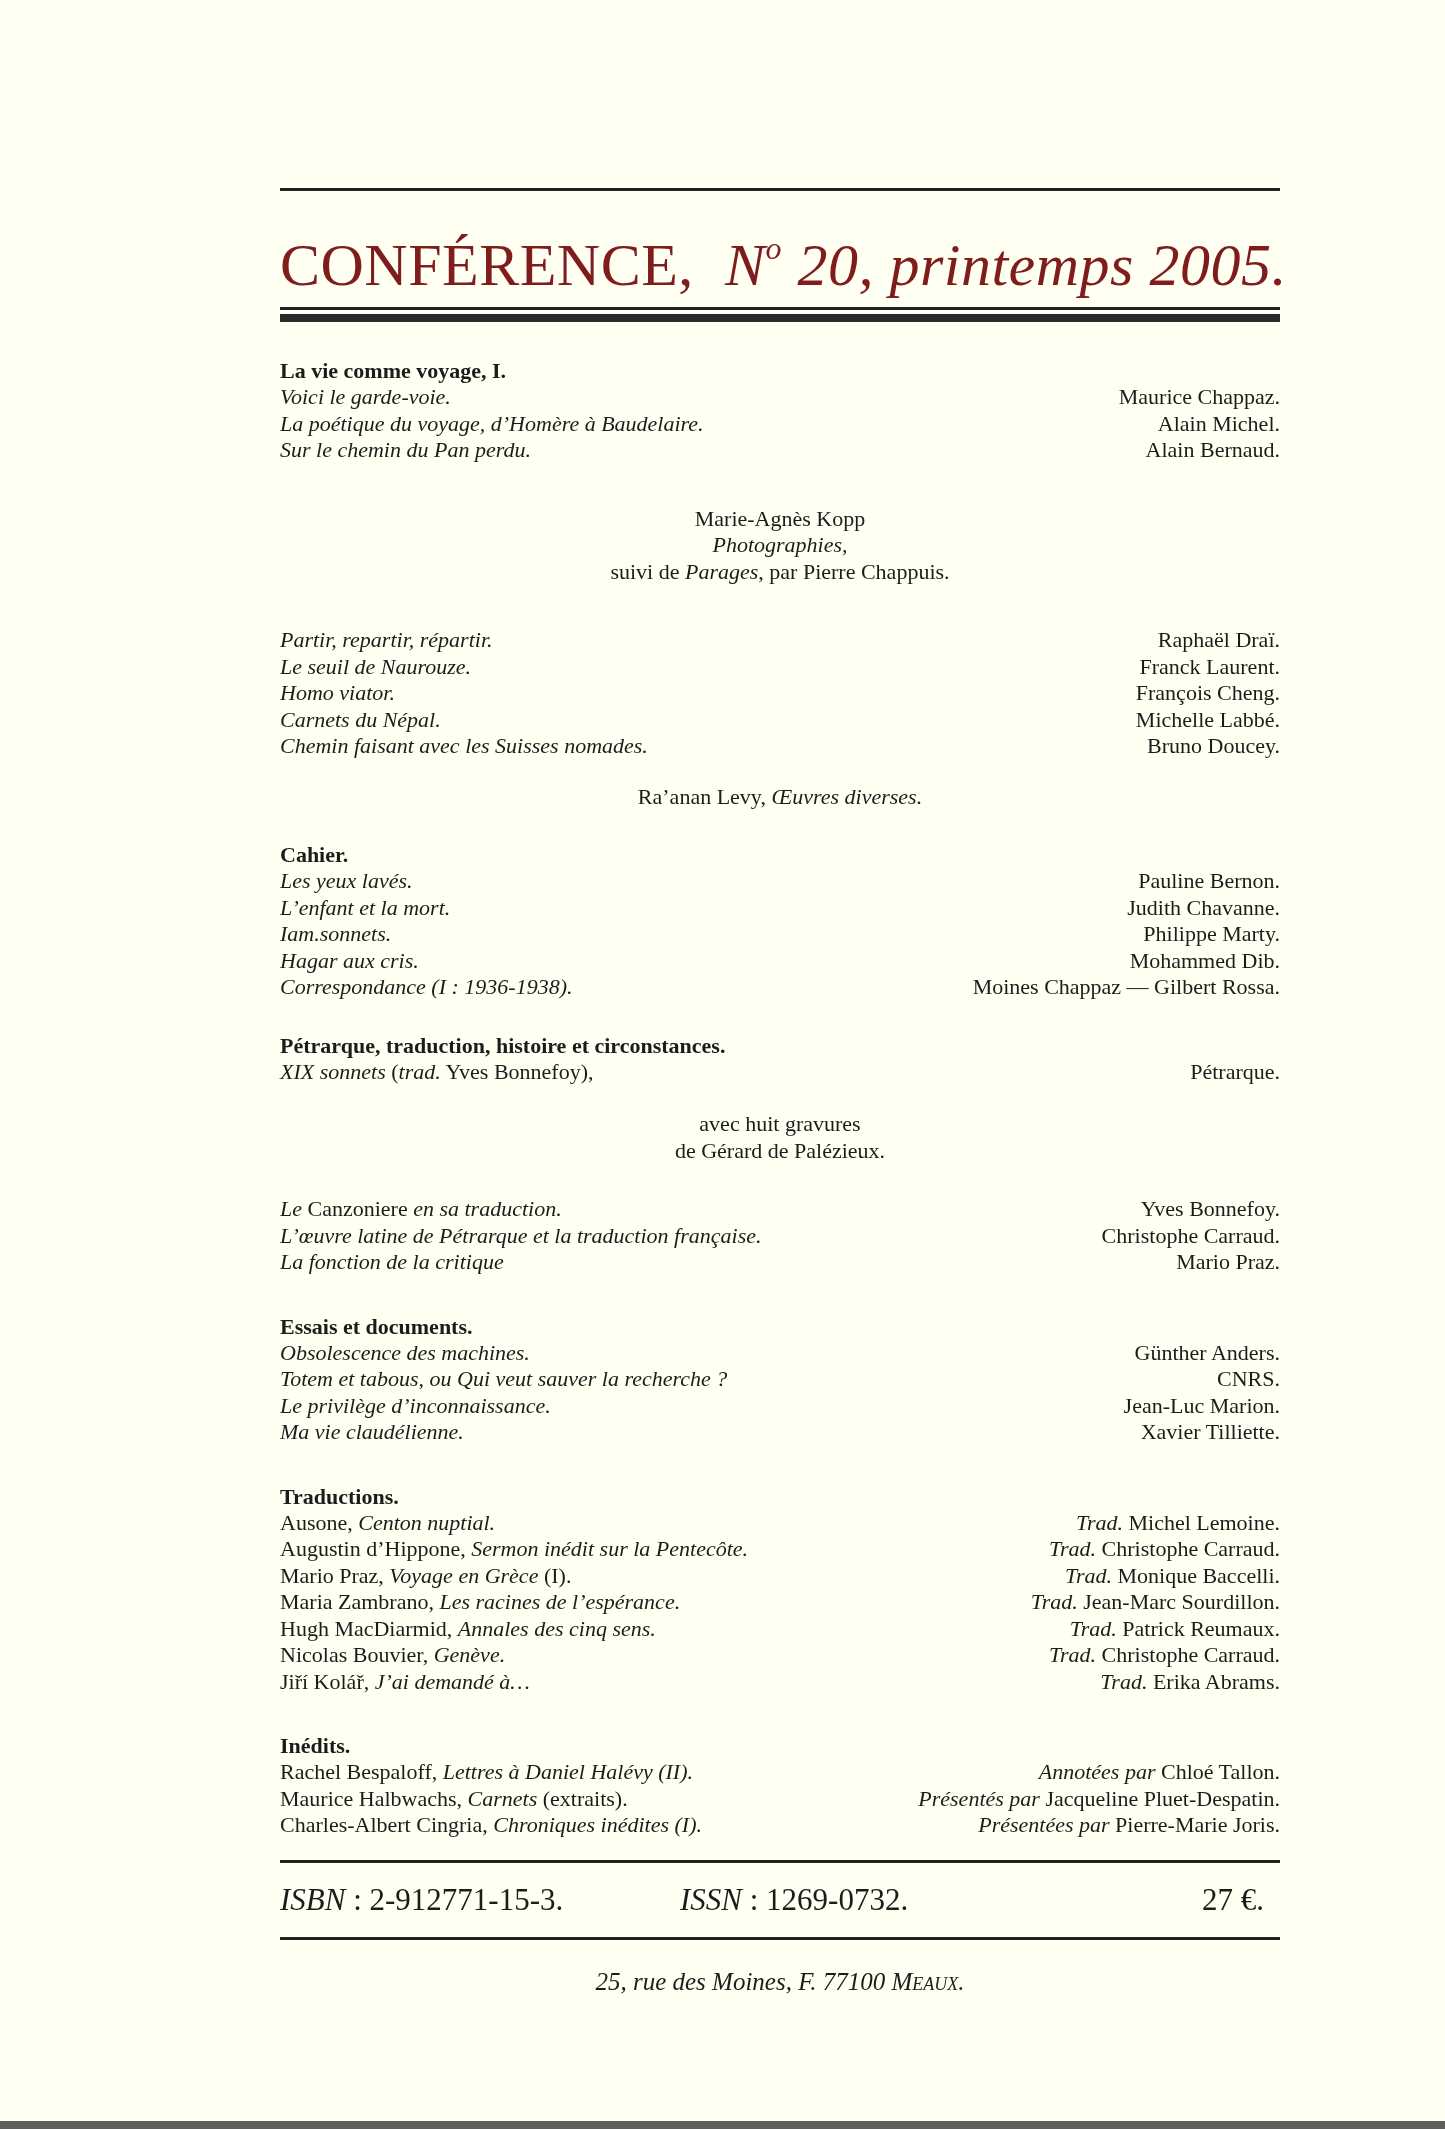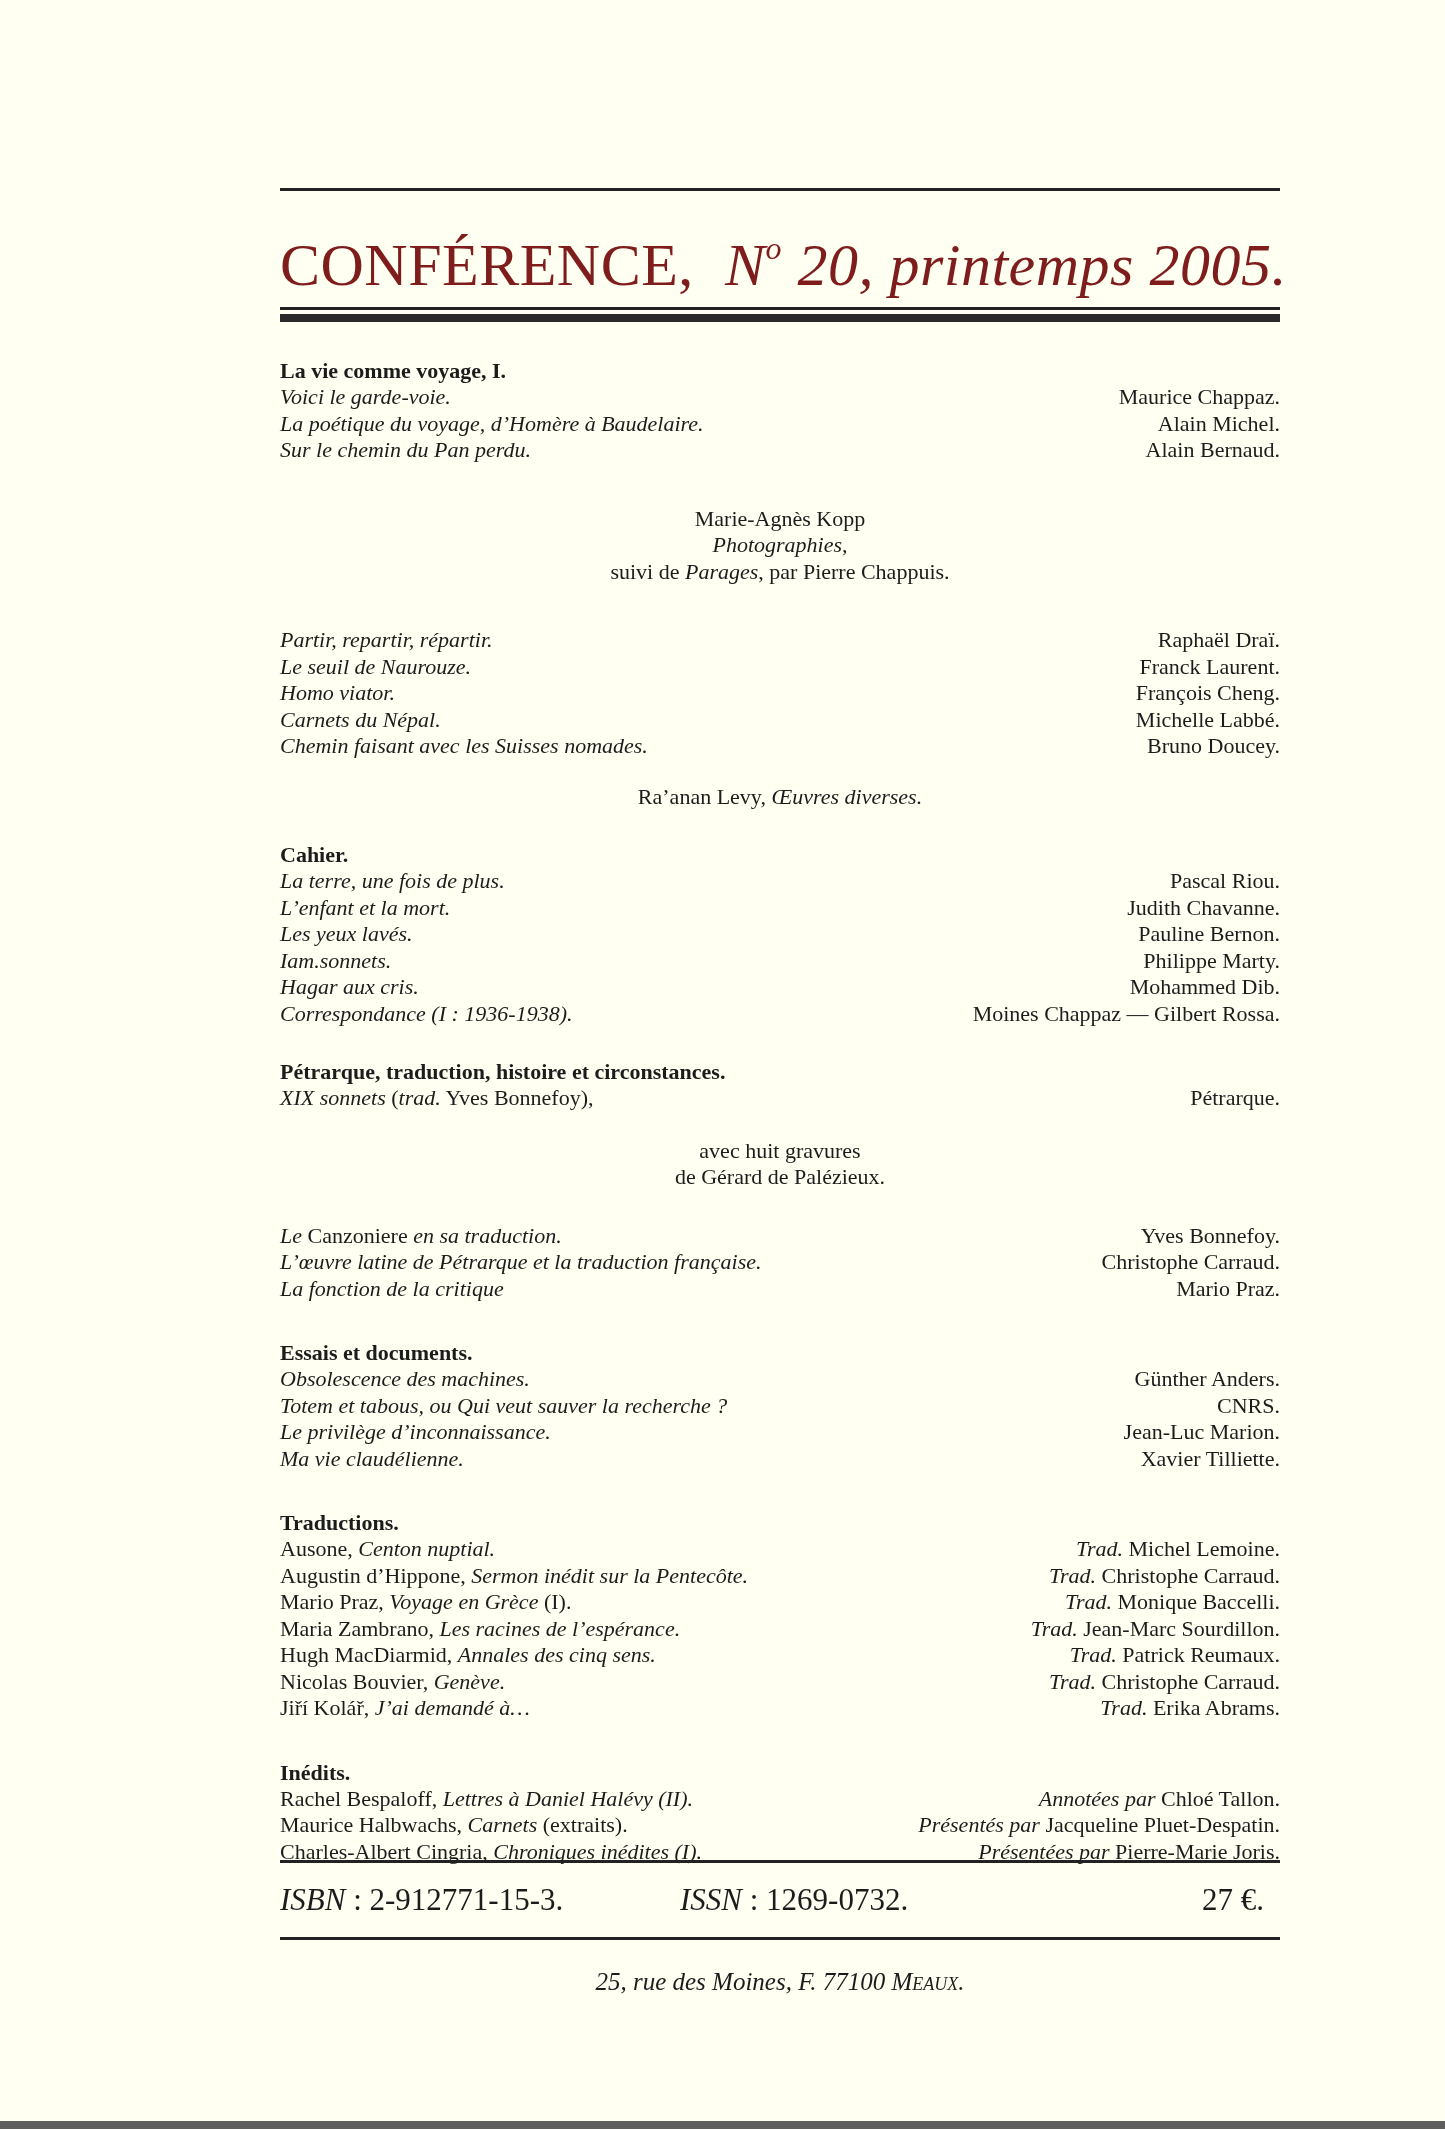--- a/index.html
+++ b/index.html
@@ -168,30 +168,26 @@
         </div>
     </div>
 
     <div class="gap-s" style="height:8px;"></div>
     <div class="center"><span>Ra’anan Levy, </span><span class="it">Œuvres diverses.</span></div>
     <div class="gap-m" style="height:24px;"></div>
 
     <div class="section">
       <div class="section-title">Cahier.</div>
       <div class="row">
-          <span class="l">La terre, une fois de plus.</span>
-          <span class="r">Pascal Riou.</span>
+          <span class="l">Les yeux lavés.</span>
+          <span class="r">Pauline Bernon.</span>
         </div>
       <div class="row">
           <span class="l">L’enfant et la mort.</span>
           <span class="r">Judith Chavanne.</span>
-        </div>
-      <div class="row">
-          <span class="l">Les yeux lavés.</span>
-          <span class="r">Pauline Bernon.</span>
         </div>
       <div class="row">
           <span class="l">Iam.sonnets.</span>
           <span class="r">Philippe Marty.</span>
         </div>
       <div class="row">
           <span class="l">Hagar aux cris.</span>
           <span class="r">Mohammed Dib.</span>
         </div>
       <div class="row">

